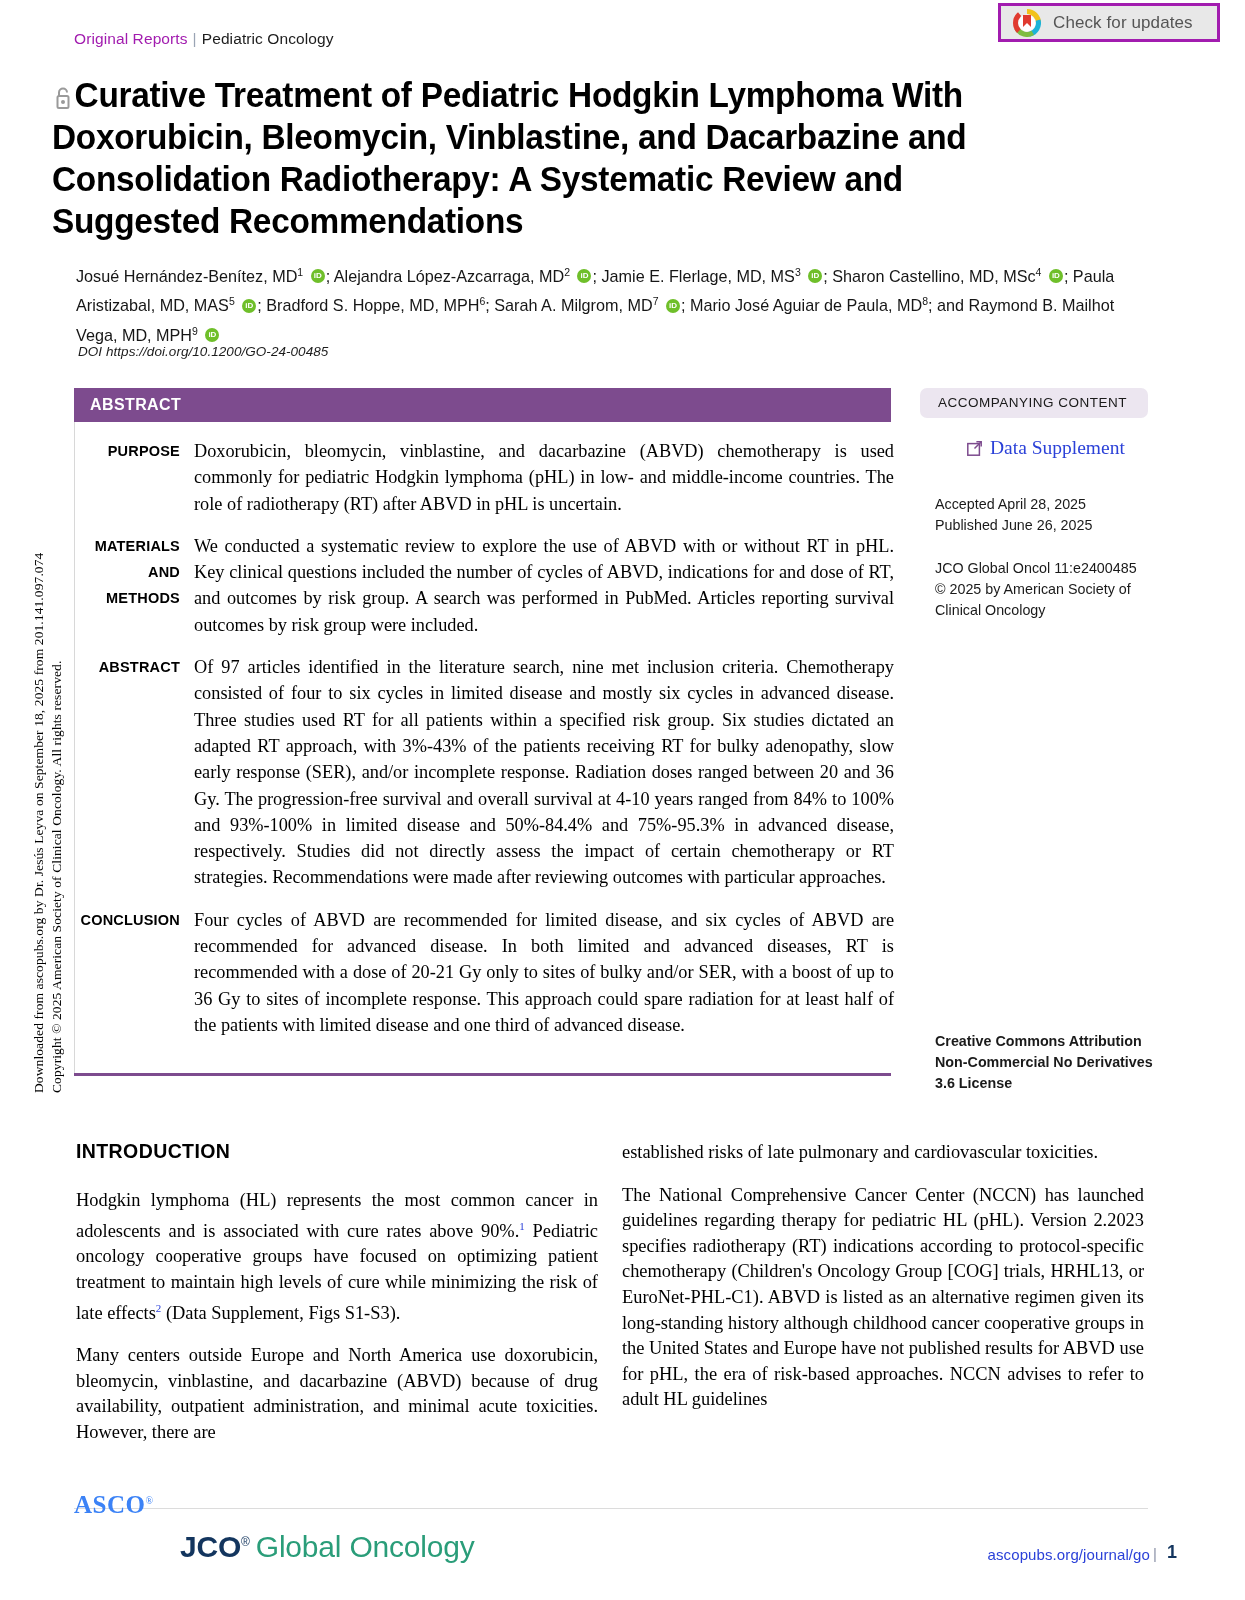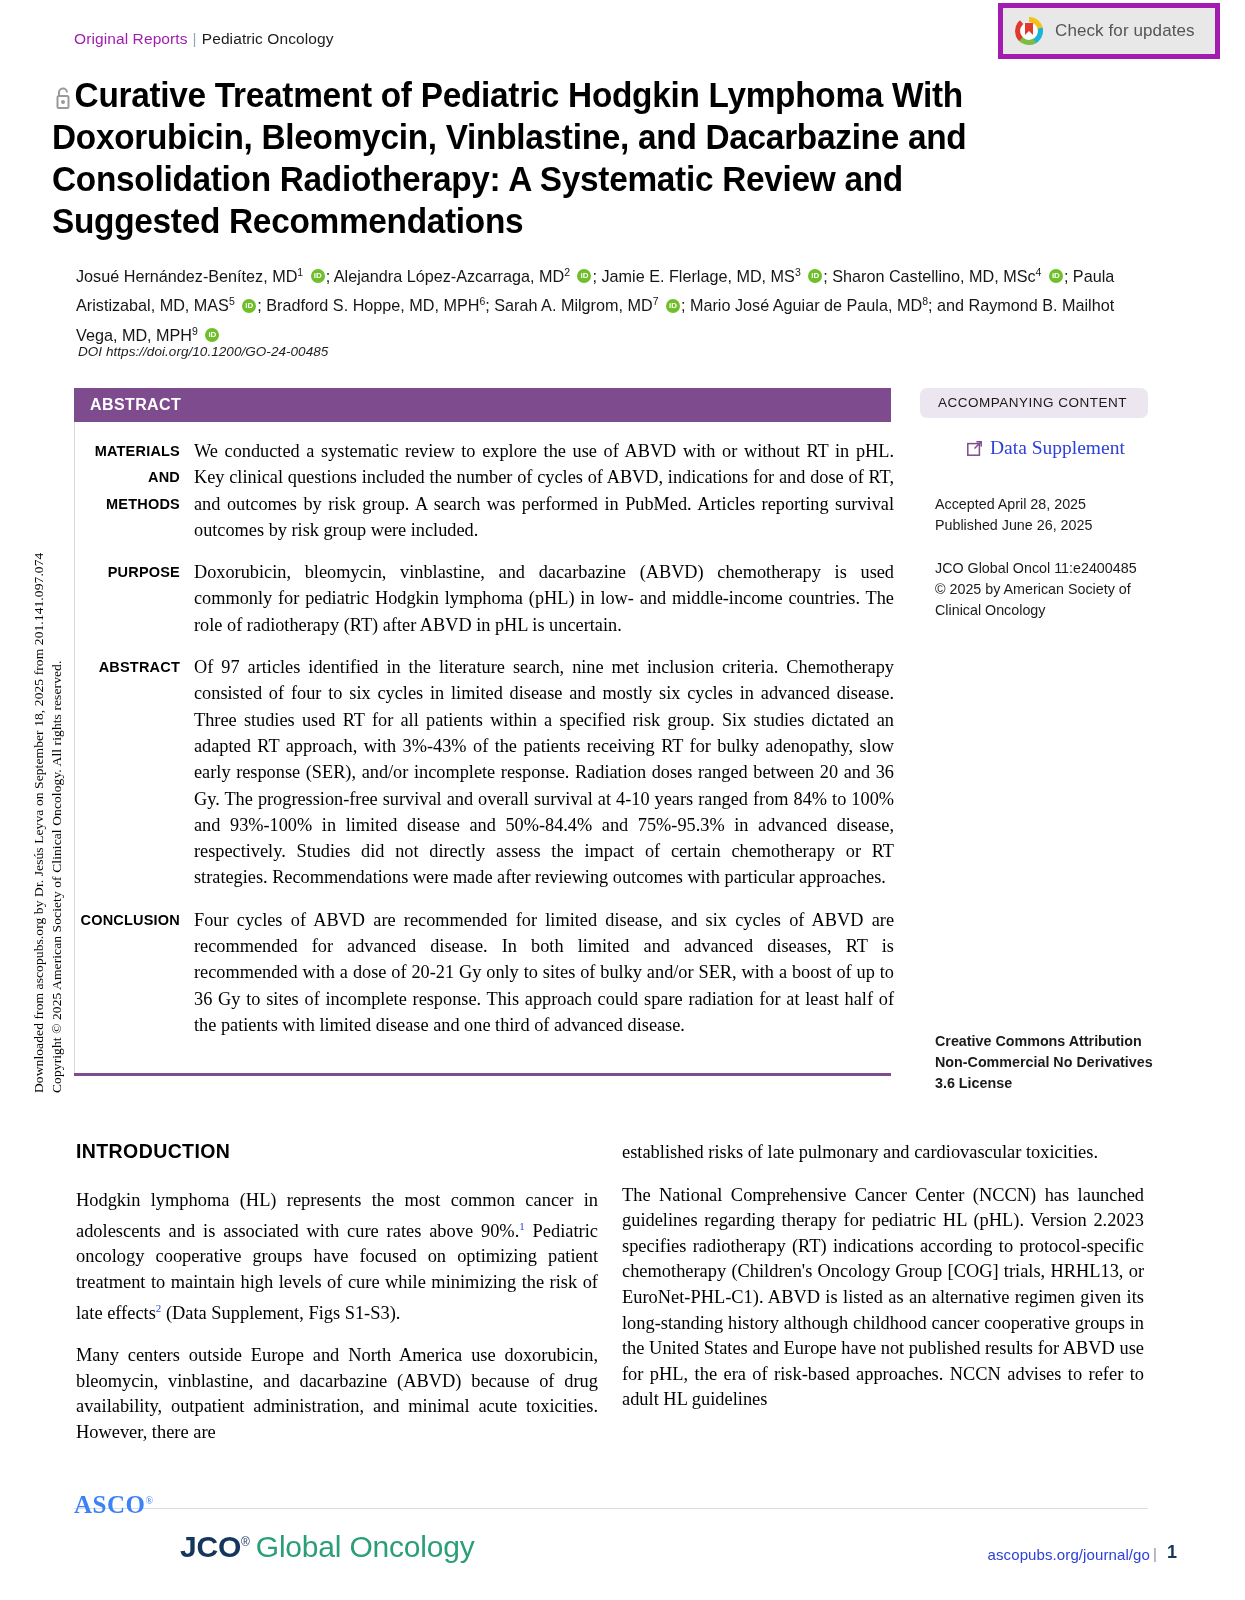--- a/index.html
+++ b/index.html
@@ -12,23 +12,23 @@
     position: relative;
     overflow: hidden;
   }
 
   
   .crossmark {
     position: absolute;
     top: 3px;
     right: 25px;
     width: 222px;
-    height: 56px;
+    height: 39px;
     background: #e8e8e8;
-    border: 5px solid #a21caf;
+    border: 3px solid #a21caf;
     display: flex;
     align-items: center;
     padding-left: 12px;
     gap: 12px;
   }
   .crossmark-ring { width: 28px; height: 28px; position: relative; }
   .crossmark-label {
     font-size: 17px;
     color: #555;
     font-family: "Liberation Sans", sans-serif;
@@ -369,26 +369,26 @@
 <div class="authors">Josué Hernández-Benítez, MD<sup>1</sup> <span class="orcid"></span>; Alejandra López-Azcarraga, MD<sup>2</sup> <span class="orcid"></span>; Jamie E. Flerlage, MD, MS<sup>3</sup> <span class="orcid"></span>; Sharon Castellino, MD, MSc<sup>4</sup> <span class="orcid"></span>; Paula Aristizabal, MD, MAS<sup>5</sup> <span class="orcid"></span>; Bradford S. Hoppe, MD, MPH<sup>6</sup>; Sarah A. Milgrom, MD<sup>7</sup> <span class="orcid"></span>; Mario José Aguiar de Paula, MD<sup>8</sup>; and Raymond B. Mailhot Vega, MD, MPH<sup>9</sup> <span class="orcid"></span></div>
 
 <div class="doi">DOI https://doi.org/10.1200/GO-24-00485</div>
 
 <div class="abstract-banner">
   <span>ABSTRACT</span>
 </div>
 <div class="abstract-leftbar"></div>
 <div class="abstract-body">
     <div class="ab-row">
+      <div class="ab-label">PURPOSE</div>
+      <div class="ab-text">Doxorubicin, bleomycin, vinblastine, and dacarbazine (ABVD) chemotherapy is used commonly for pediatric Hodgkin lymphoma (pHL) in low- and middle-income countries. The role of radiotherapy (RT) after ABVD in pHL is uncertain.</div>
+    </div>
+    <div class="ab-row">
       <div class="ab-label">MATERIALS<br>AND METHODS</div>
       <div class="ab-text">We conducted a systematic review to explore the use of ABVD with or without RT in pHL. Key clinical questions included the number of cycles of ABVD, indications for and dose of RT, and outcomes by risk group. A search was performed in PubMed. Articles reporting survival outcomes by risk group were included.</div>
-    </div>
-    <div class="ab-row">
-      <div class="ab-label">PURPOSE</div>
-      <div class="ab-text">Doxorubicin, bleomycin, vinblastine, and dacarbazine (ABVD) chemotherapy is used commonly for pediatric Hodgkin lymphoma (pHL) in low- and middle-income countries. The role of radiotherapy (RT) after ABVD in pHL is uncertain.</div>
     </div>
     <div class="ab-row">
       <div class="ab-label">ABSTRACT</div>
       <div class="ab-text">Of 97 articles identified in the literature search, nine met inclusion criteria. Chemotherapy consisted of four to six cycles in limited disease and mostly six cycles in advanced disease. Three studies used RT for all patients within a specified risk group. Six studies dictated an adapted RT approach, with 3%-43% of the patients receiving RT for bulky adenopathy, slow early response (SER), and/or incomplete response. Radiation doses ranged between 20 and 36 Gy. The progression-free survival and overall survival at 4-10 years ranged from 84% to 100% and 93%-100% in limited disease and 50%-84.4% and 75%-95.3% in advanced disease, respectively. Studies did not directly assess the impact of certain chemotherapy or RT strategies. Recommendations were made after reviewing outcomes with particular approaches.</div>
     </div>
     <div class="ab-row">
       <div class="ab-label">CONCLUSION</div>
       <div class="ab-text">Four cycles of ABVD are recommended for limited disease, and six cycles of ABVD are recommended for advanced disease. In both limited and advanced diseases, RT is recommended with a dose of 20-21 Gy only to sites of bulky and/or SER, with a boost of up to 36 Gy to sites of incomplete response. This approach could spare radiation for at least half of the patients with limited disease and one third of advanced disease.</div>
     </div>
   </div>

